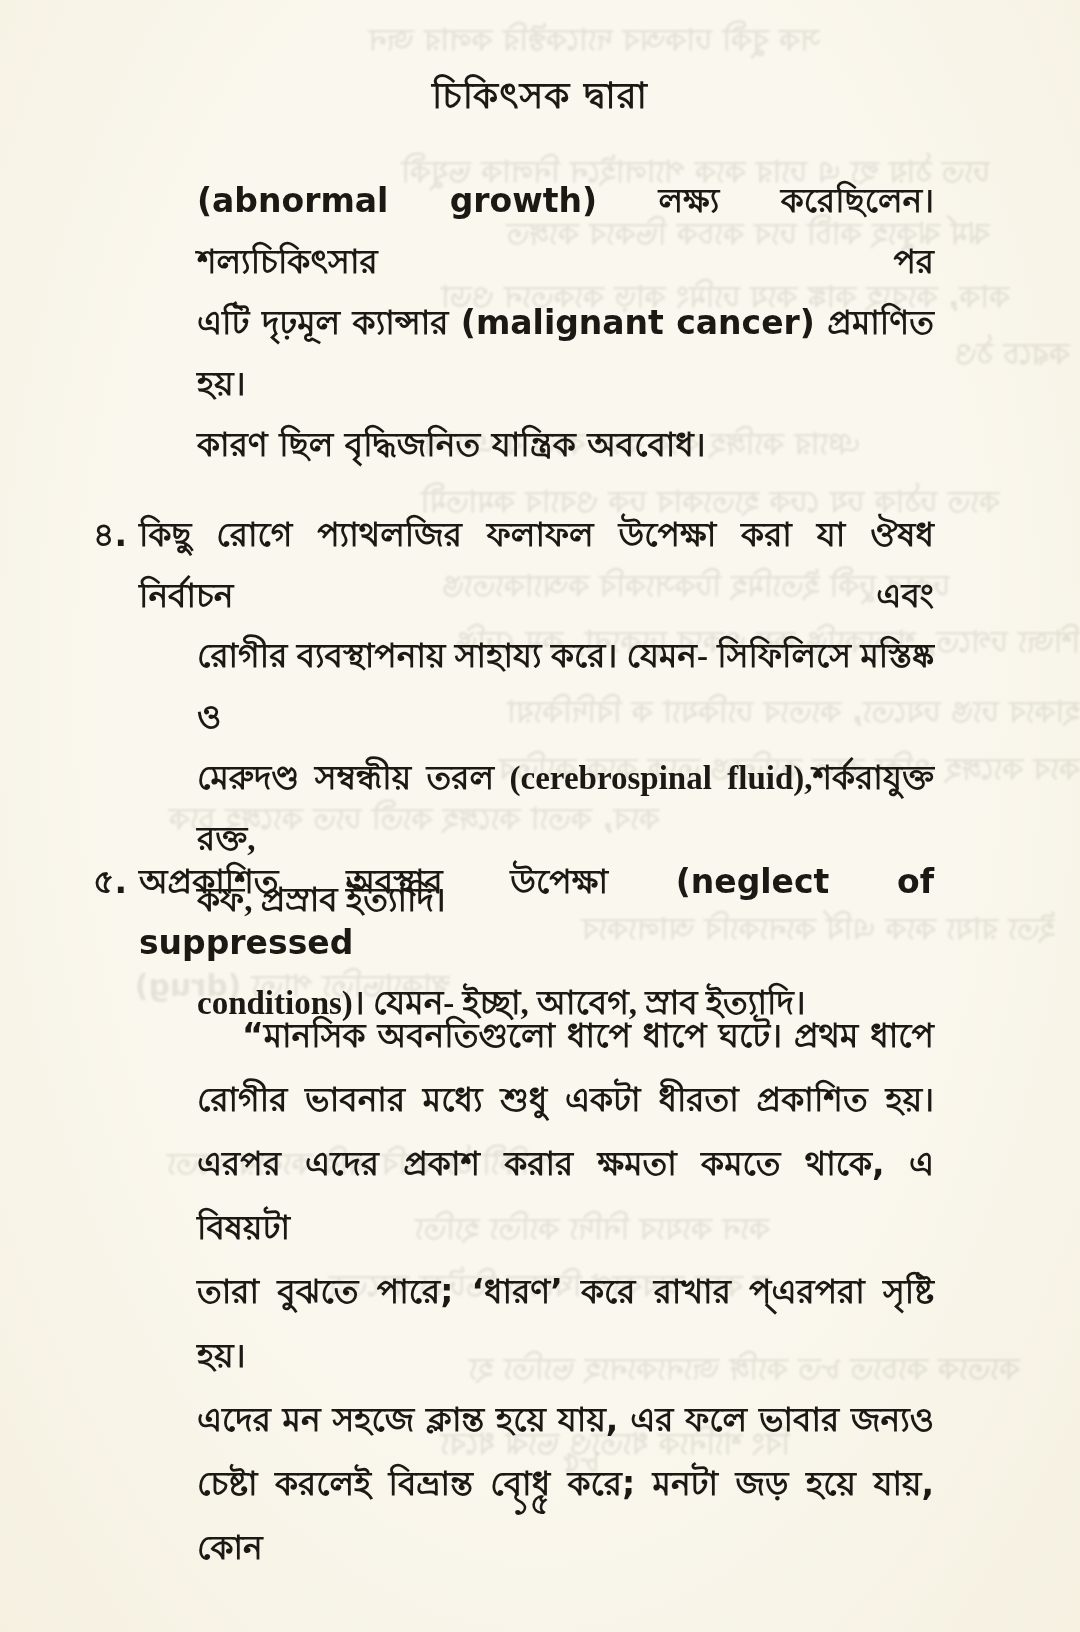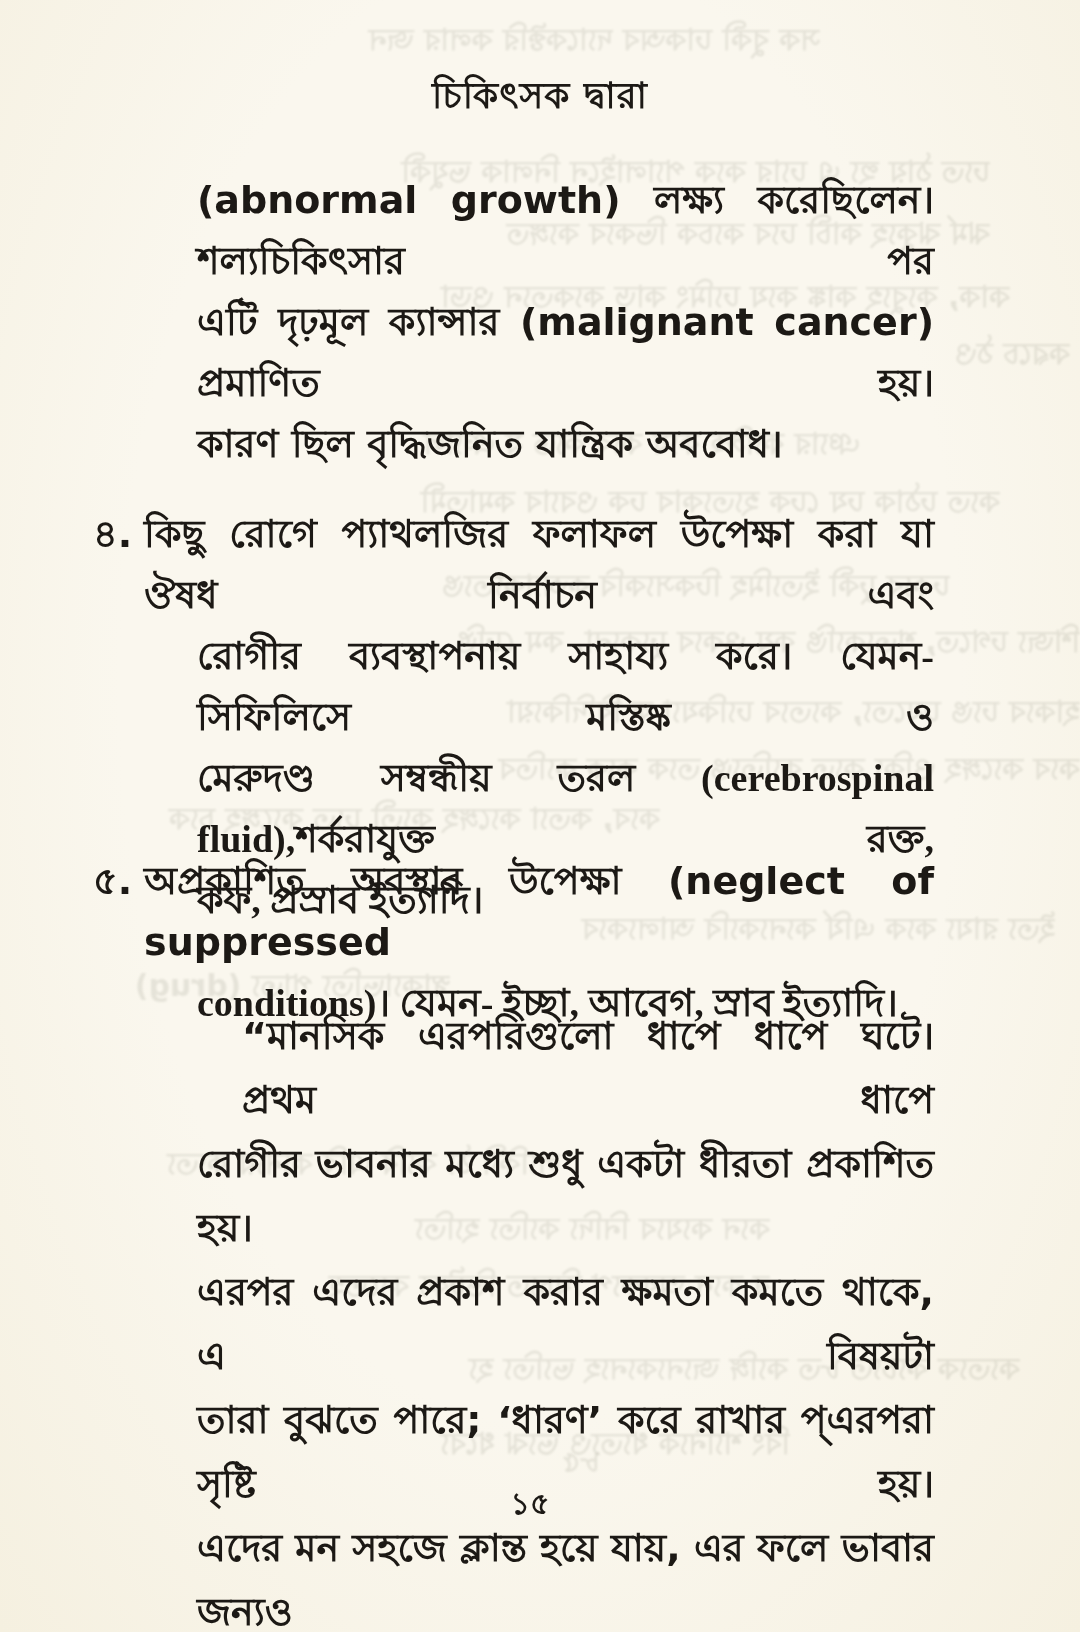--- a/index.html
+++ b/index.html
@@ -12,21 +12,21 @@
   
   .ghost {
     position:absolute; white-space:nowrap; overflow:hidden;
     color:#5d5f4c; opacity:0.13; filter:blur(1.3px);
     transform:scaleX(-1); font-size:30px; font-weight:600;
   }
   .header {
     position:absolute; top:68px; left:0; width:1080px;
     text-align:center; font-size:36px; font-weight:bold; letter-spacing:1px;
   }
-  .block { position:absolute; font-size:38px; font-weight:600; }
+  .block { position:absolute; font-size:33px; font-weight:600; }
   .line { line-height:61px; text-align:justify; text-align-last:justify; }
   .line.left { text-align:center; text-align-last:left; }
   #block1 { top:170px; left:197px; width:737px; }
   #item4  { top:504px; left:93px;  width:841px; }
   #item5  { top:851px; left:93px;  width:841px; }
   .firstline { display:flex; line-height:61px; }
   .firstline .num { flex:0 0 auto; margin-right:12px; }
   .firstline .txt { flex:1 1 auto; text-align:justify; text-align-last:justify; }
   .cont { padding-left:104px;font-family:Liberation Serif, serif; }
   #quote  { top:1004px; left:197px; width:737px; }
@@ -83,21 +83,21 @@
 
   <div class="block" id="item5">
     <div class="firstline">
       <span class="num">৫.</span>
       <span class="txt">অপ্রকাশিত অবস্থার উপেক্ষা (neglect of suppressed</span>
     </div>
     <div class="line cont left">conditions)। যেমন- ইচ্ছা, আবেগ, স্রাব ইত্যাদি।</div>
   </div>
 
   <div class="block" id="quote">
-    <div class="line indent1">“মানসিক এরপরিগুলো ধাপে ধাপে ঘটে। প্রথম ধাপে</div>
+    <div class="line indent1">“মানসিক অবনতিগুলো ধাপে ধাপে ঘটে। প্রথম ধাপে</div>
     <div class="line">রোগীর ভাবনার মধ্যে শুধু একটা ধীরতা প্রকাশিত হয়।</div>
     <div class="line">এরপর এদের প্রকাশ করার ক্ষমতা কমতে থাকে, এ বিষয়টা</div>
     <div class="line">তারা বুঝতে পারে; ‘ধারণ’ করে রাখার প্এরপরা সৃষ্টি হয়।</div>
     <div class="line">এদের মন সহজে ক্লান্ত হয়ে যায়, এর ফলে ভাবার জন্যও</div>
     <div class="line">চেষ্টা করলেই বিভ্রান্ত বোধ করে; মনটা জড় হয়ে যায়, কোন</div>
   </div>
 
   <div id="pagenum">১৫</div>
 
 </div>

